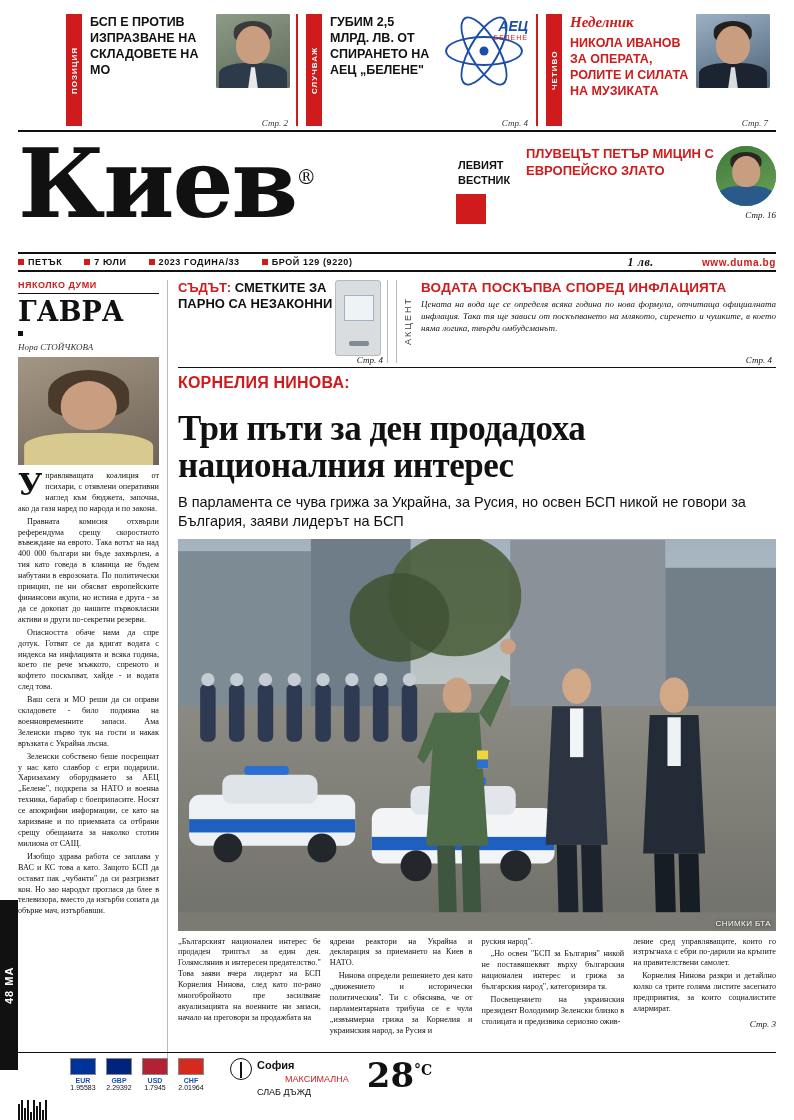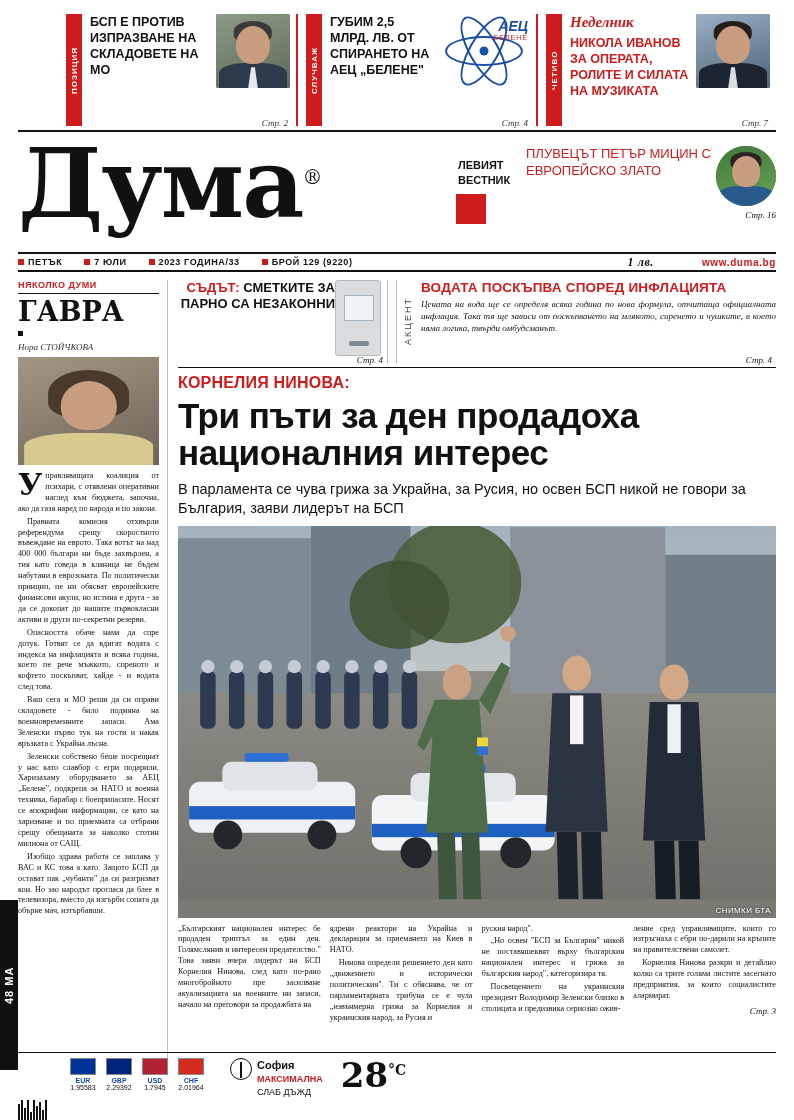--- a/index.html
+++ b/index.html
@@ -96,21 +96,21 @@
   .logo-sub {
     position:absolute; left:440px; top:26px;
     font-family:"Liberation Sans", sans-serif; font-weight:bold; font-size:11px;
     line-height:1.35; color:#111;
   }
   .red-square { position:absolute; left:438px; top:62px; width:30px; height:30px; background:#cf1b1b; }
   .mast-right {
     position:absolute; right:0; top:14px; width:250px; display:flex;
   }
   .mast-right .txt {
-    font-family:"Liberation Sans", sans-serif; font-weight:normal; font-size:13px;
+    font-family:"Liberation Sans", sans-serif; font-weight:bold; font-size:13px;
     color:#cf1b1b; line-height:1.3; text-transform:uppercase; flex:1;
   }
   .mast-right .photo { width:60px; height:60px; border-radius:50%; overflow:hidden; background:#4c7c43; position:relative; }
   .mast-right .pg { position:absolute; right:0; bottom:-14px; font-style:italic; font-size:9px; }
 
   
   .infobar {
     display:flex; align-items:center; gap:22px; height:20px;
     border-top:2px solid #111; border-bottom:2px solid #111;
     font-family:"Liberation Sans", sans-serif; font-size:9px; font-weight:bold;
@@ -149,21 +149,21 @@
   .rail {
     position:absolute; left:-18px; top:620px; width:18px; height:170px;
     background:#111; color:#fff;
     writing-mode:vertical-rl; transform:rotate(180deg);
     font-family:"Liberation Sans", sans-serif; font-weight:bold; font-size:11px;
     display:flex; align-items:center; justify-content:center; letter-spacing:1px;
   }
 
   
   .topboxes { display:flex; height:88px; border-bottom:1px solid #111; padding-bottom:4px; }
-  .box-court { width:210px; display:flex; border-right:1px solid #bbb; padding-right:6px; position:relative;text-align:right; }
+  .box-court { width:210px; display:flex; border-right:1px solid #bbb; padding-right:6px; position:relative; }
   .box-court .h {
     font-family:"Liberation Sans", sans-serif; font-weight:bold; font-size:13px;
     line-height:1.22; text-transform:uppercase; flex:1;
   }
   .box-court .h .lead { color:#cf1b1b; }
   .boiler { width:46px; height:76px; background:#d9dde0; border:1px solid #b5babd; border-radius:3px; position:relative; flex:none; }
   .boiler .disp { position:absolute; left:8px; top:14px; width:30px; height:26px; background:#eef3f6; border:1px solid #9fb3c4; }
   .boiler .btn { position:absolute; left:13px; bottom:9px; width:20px; height:5px; background:#7f8c94; border-radius:2px; }
   .pg-italic { position:absolute; right:4px; bottom:-2px; font-style:italic; font-size:9px; }
 
@@ -180,22 +180,22 @@
     color:#cf1b1b; text-transform:uppercase; letter-spacing:0.2px; margin-bottom:3px;
   }
   .accent-text { font-style:italic; font-size:9px; line-height:1.35; text-align:justify; }
 
   
   .lead-kicker {
     font-family:"Liberation Sans", sans-serif; font-weight:bold; color:#cf1b1b;
     font-size:16px; letter-spacing:0.2px; margin:6px 0 2px; text-transform:uppercase;
   }
   .lead-head {
-    font-family:Liberation Sans, sans-serif; font-weight:bold; font-size:35px;
-    line-height:1.07; letter-spacing:-0.5px; margin:5px 0 8px;
+    font-family:Liberation Serif, serif; font-weight:bold; font-size:35px;
+    line-height:1.07; letter-spacing:-0.5px; margin:18px 0 8px;
   }
   .lead-deck {
     font-family:"Liberation Sans", sans-serif; font-size:14.5px; line-height:1.3;
     margin-bottom:8px;
   }
   .lead-photo {
     width:100%; height:392px; position:relative; overflow:hidden; background:#6d6f5e;
   }
   .photo-credit {
     position:absolute; right:5px; bottom:3px; color:#fff; font-size:8px;
@@ -216,21 +216,21 @@
     border-top:1px solid #111; display:flex; align-items:flex-start; padding-top:5px;
   }
   .rates { display:flex; gap:10px; }
   .rate { text-align:center; font-family:"Liberation Sans", sans-serif; font-size:7px; }
   .flag { width:26px; height:17px; border:1px solid #888; margin-bottom:2px; position:relative; overflow:hidden; }
   .rate .code { font-weight:bold; color:#1b4ea8; font-size:7px; }
   .rate .val { font-size:7px; }
   .weather { margin-left:26px; display:flex; align-items:flex-start; }
   .w-city { font-family:"Liberation Sans", sans-serif; font-size:9px; line-height:1.4; }
   .w-city .c { font-weight:bold; font-size:11px; }
-  .w-city .m { color:#cf1b1b; font-weight:bold; }
+  .w-city .m { color:#cf1b1b; font-weight:normal;margin-left:28px; }
   .w-temp {
     font-family:"DejaVu Serif", serif; font-size:34px; font-weight:bold; margin-left:18px; line-height:1;
   }
   .w-temp sup { font-size:14px; }
   .barcode { position:absolute; left:0; bottom:0; width:46px; height:26px; }
   .barcode i { display:inline-block; width:2px; background:#111; height:100%; margin-right:1px; }
 
   .compass { width:22px; height:22px; border:1px solid #111; border-radius:50%; position:relative; margin-right:5px; }
   .compass:after { content:""; position:absolute; left:50%; top:3px; width:2px; height:16px; background:#111; transform:translateX(-50%); }
 </style>
@@ -290,21 +290,21 @@
         </div>
       </div>
       <div class="teaser-page">Стр. 7</div>
     </div>
   </div>
 
   <div class="rule-thick"></div>
 
   <div class="masthead">
     <div class="logo">
-      <span>Дума</span><span class="reg">®</span>
+      <span>Киев</span><span class="reg">®</span>
     </div>
     <div class="logo-sub">
       <div>ЛЕВИЯТ</div>
       <div>ВЕСТНИК</div>
     </div>
     <div class="red-square"></div>
 
     <div class="mast-right">
       <div class="txt">ПЛУВЕЦЪТ ПЕТЪР МИЦИН С ЕВРОПЕЙСКО ЗЛАТО</div>
       <div class="photo">

